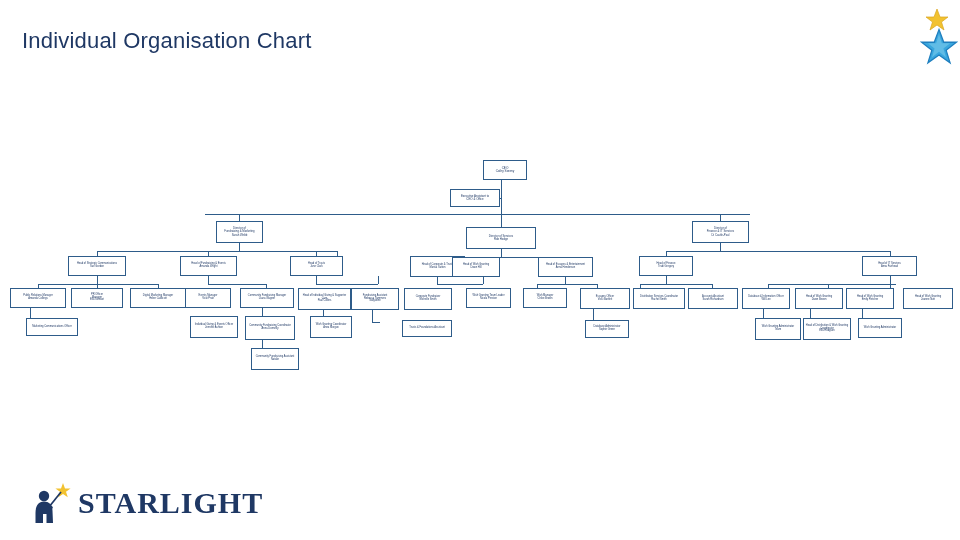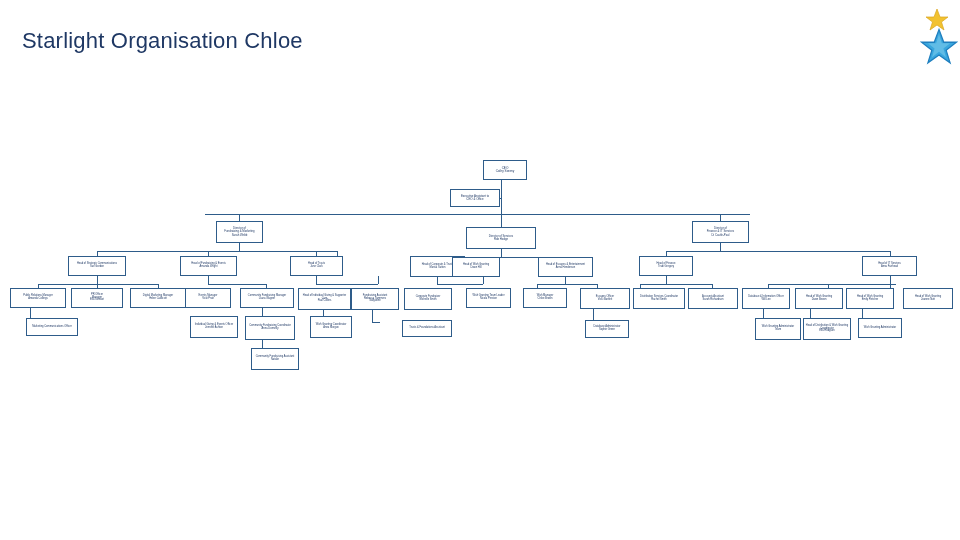--- a/index.html
+++ b/index.html
@@ -50,21 +50,21 @@
     font-size:30px;font-weight:700;color:#1F3864;
     letter-spacing:1px;
   }
   .logo-fig{position:absolute;left:0px;top:2px;width:52px;height:44px;}
 </style>
 </head>
 <body>
 
 <div id="slide">
 
-  <div class="slide-title">Starlight Organisation Chloe</div>
+  <div class="slide-title">Individual Organisation Chart</div>
 
   <svg class="star gold" viewBox="0 0 24 24" aria-hidden="true">
     <polygon points="12,1 15,9 23,9 16.5,14 19,22 12,17 5,22 7.5,14 1,9 9,9" fill="#F2C230" stroke="#D9A520" stroke-width="0.7"></polygon>
   </svg>
   <svg class="star blue" viewBox="0 0 24 24" aria-hidden="true">
     <polygon points="12,1 15,9 23,9 16.5,14 19,22 12,17 5,22 7.5,14 1,9 9,9" fill="#3AA7DE" stroke="#1F7FBF" stroke-width="0.8"></polygon>
     <polygon points="12,4 13.8,9.6 19,9.6 14.8,12.9 16.4,18.4 12,15 7.6,18.4 9.2,12.9 5,9.6 10.2,9.6" fill="#6FC3E8" opacity="0.75"></polygon>
   </svg>
 
   <div id="chart">
@@ -317,14 +317,24 @@
       <span class="txt"><span>Wish Granting Administrator</span></span>
     </div>
 
     <div class="node" style="left:251px;top:348px;width:48px;height:22px;">
       <span class="txt"><span>Community Fundraising Assistant</span><br>
       <span>Natalie</span></span>
     </div>
 
   </div>
 
+  <div id="logo">
+    <svg class="logo-fig" viewBox="0 0 52 44" aria-hidden="true">
+      <polygon points="33,3 35,8.4 40.6,8.4 36,11.8 37.8,17.2 33,13.9 28.2,17.2 30,11.8 25.4,8.4 31,8.4" fill="#F2C230"></polygon>
+      <path d="M31 12 L19 27" stroke="#1F3864" stroke-width="1.7" fill="none"></path>
+      <circle cx="14" cy="16" r="5.2" fill="#1F3864"></circle>
+      <path d="M14 21.5 C7.5 21.5 5.5 27 5.5 33 L5.5 43 L13 43 L13 34 L16.5 34 L16.5 43 L23 43 L22.5 31 C22.5 26 20 21.5 14 21.5 Z" fill="#1F3864"></path>
+      <path d="M16.5 23.5 L21.5 27.5" stroke="#1F3864" stroke-width="2.6" fill="none" stroke-linecap="round"></path>
+    </svg>
+    <div class="logo-word">STARLIGHT</div>
+  </div>
 
 </div>
 
 </body></html>

